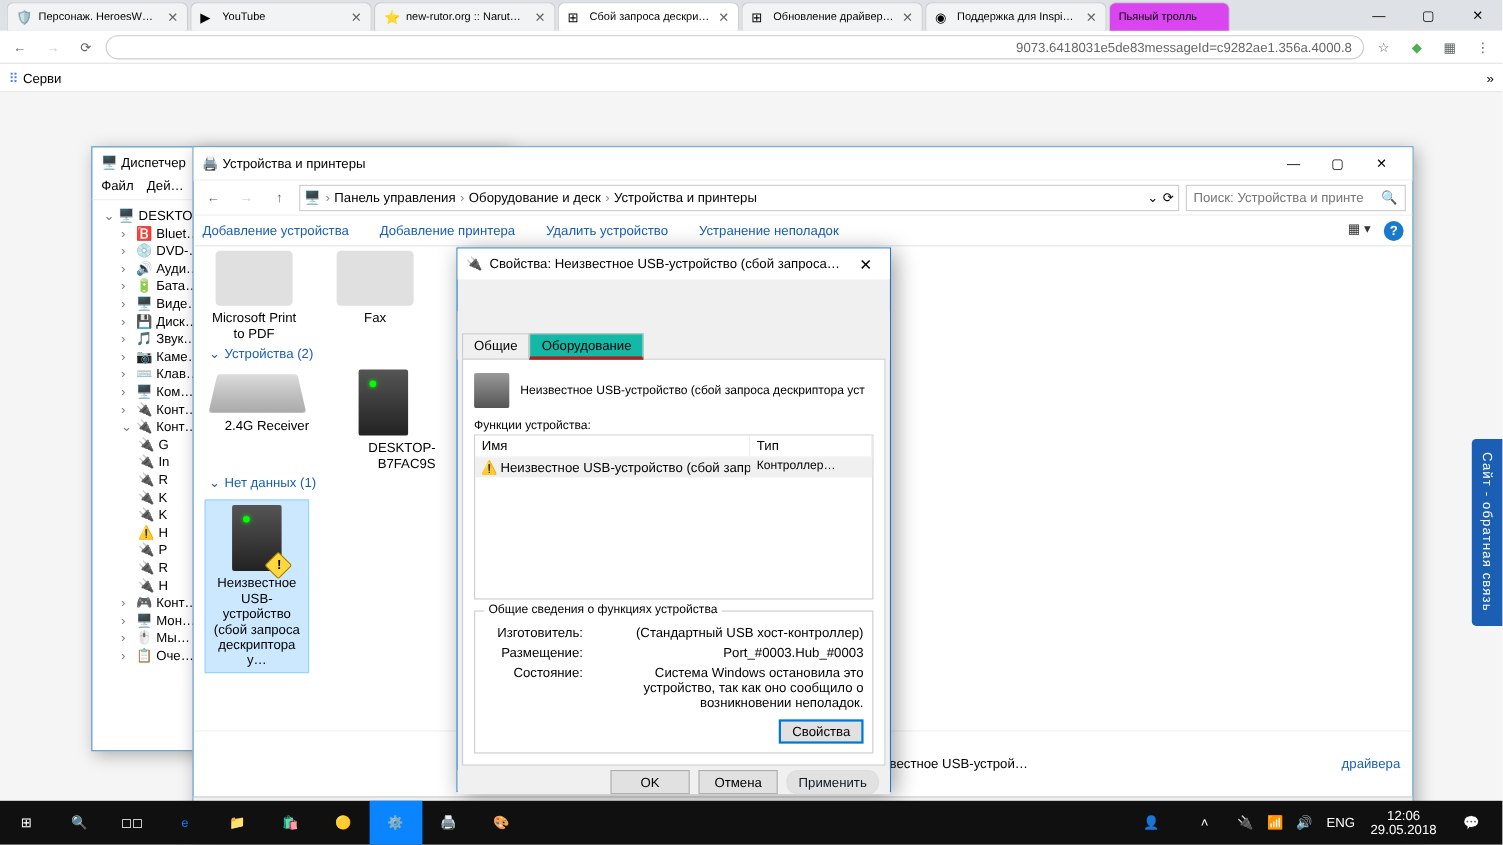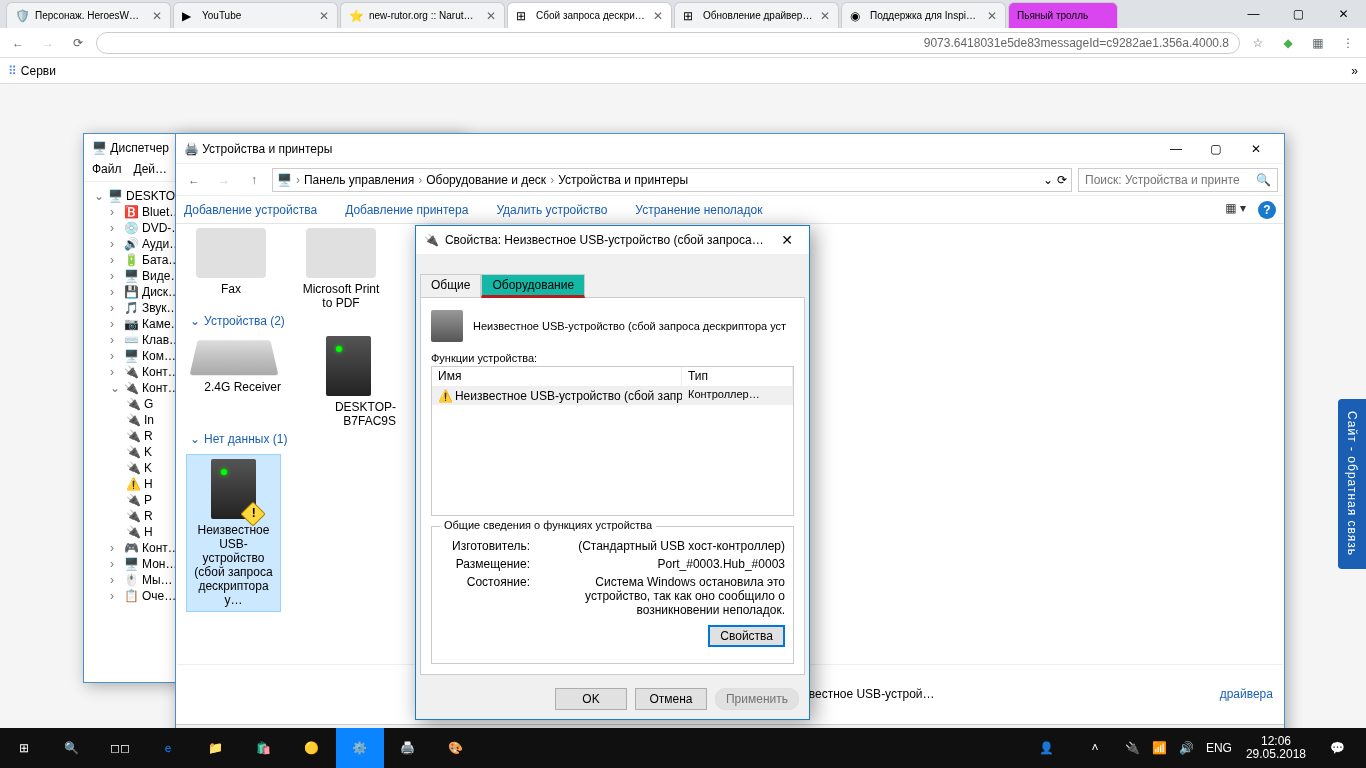--- a/index.html
+++ b/index.html
@@ -64,41 +64,41 @@
 .exp-statusbar { position: absolute; bottom: 0; left: 0; right: 0; height: 40px; background: #f0f0f0; border-top: 1px solid #ccc; display: flex; align-items: center; padding: 0 12px; gap: 20px; font-size: 12px; }
 .zoom-area { margin-left: auto; display: flex; align-items: center; gap: 8px; }
 .zoom-track { width: 130px; height: 4px; background: #ccc; position: relative; }
 .zoom-thumb { position: absolute; left: 85px; top: -5px; width: 10px; height: 14px; background: #2a6fb5; }
 
 
 .props { position: absolute; left: 415px; top: 141px; width: 395px; height: 495px; background: #f0f0f0; border: 1px solid #1979ca; box-shadow: 4px 4px 20px rgba(0,0,0,.4); display: flex; flex-direction: column; }
 .props-title { height: 28px; background: #fff; display: flex; align-items: center; padding: 0 8px; gap: 6px; }
 .props-title .ptxt { flex: 1; font-size: 12px; white-space: nowrap; overflow: hidden; text-overflow: ellipsis; }
 .props-close { width: 28px; height: 28px; display: flex; align-items: center; justify-content: center; cursor: pointer; font-size: 14px; }
-.tab-strip { display: flex; background: #f0f0f0; padding: 20px 4px 0 4px; }
+.tab-strip { display: flex; background: #f0f0f0; padding: 20px 4px 0 4px; margin-top: 29px; }
 .ptab { padding: 3px 10px; border: 1px solid #ccc; background: #f0f0f0; cursor: pointer; font-size: 12px; }
 .ptab.active { background: #14b8a6; border-bottom: 3px solid #b91c1c; position: relative; z-index: 1; }
 .tab-content { flex: 1; background: #fff; margin: 0 4px 4px 4px; border: 1px solid #ccc; padding: 10px; margin-top: -1px; display: flex; flex-direction: column; }
 .dev-header { display: flex; align-items: center; gap: 10px; height: 36px; }
 .dev-header .icon { width: 32px; height: 32px; background: linear-gradient(#999,#555); border-radius: 2px; }
 .section-label { font-size: 11px; margin: 8px 0 2px 0; }
 .dev-list { border: 1px solid #ccc; height: 150px; background: #fff; }
 .dev-list-header { display: flex; background: #fff; border-bottom: 1px solid #eee; height: 20px; }
 .dev-list-header div { padding: 2px 6px; border-right: 1px solid #eee; font-size: 12px; }
 .dev-list-row { display: flex; height: 18px; background: #f0f0f0; }
 .dev-list-row div { padding: 1px 6px; font-size: 11px; white-space: nowrap; overflow: hidden; text-overflow: ellipsis; }
 .details-group { border: 1px solid #ccc; padding: 8px; margin-top: 10px; position: relative; flex: 1; }
 .details-group .legend { position: absolute; top: -8px; left: 8px; background: #fff; padding: 0 4px; font-size: 11px; }
 .detail-row { display: flex; margin: 4px 0; font-size: 11px; text-align: right; }
 .detail-row .lbl { width: 90px; }
 .detail-row .val { flex: 1; }
 .inner-btn-row { text-align: right; margin-top: 8px; }
 .btn { min-width: 72px; height: 22px; background: #e1e1e1; border: 1px solid #adadad; cursor: pointer; font-size: 12px; padding: 0 10px; }
 .btn.primary { border: 2px solid #0078d7; }
-.btn.disabled { color: #737373; border-color: #ddd; border-radius: 10px; }
+.btn.disabled { color: #0f172a; border-color: #ddd; border-radius: 10px; }
 .dialog-buttons { height: 40px; display: flex; align-items: center; justify-content: flex-end; padding: 0 10px; gap: 8px; background: #f0f0f0; }
 
 
 .feedback { position: absolute; right: 0; top: 315px; width: 28px; height: 170px; background: #1a5fb4; color: #fff; writing-mode: vertical-rl; display: flex; align-items: center; justify-content: center; font-size: 12px; border-radius: 4px 0 0 4px; letter-spacing: 1px; }
 
 
 .taskbar { position: absolute; bottom: 0; left: 0; right: 0; height: 40px; background: #101010; display: flex; align-items: center; color: #fff; }
 .tb-item { width: 48px; height: 40px; display: flex; align-items: center; justify-content: center; cursor: pointer; }
 .tb-right { margin-left: auto; display: flex; align-items: center; padding-right: 4px; }
 .clock { text-align: center; font-size: 11px; line-height: 13px; padding: 0 8px; }
@@ -342,25 +342,25 @@
     <span>Устранение неполадок</span>
     <div class="right">
       <span>▦ ▾</span>
       <span class="help-icon">?</span>
     </div>
   </div>
   <div class="exp-body">
     <div class="printer-row">
       <div class="printer-item">
         <div class="printer-visual"></div>
-        <div>Fax</div>
+        <div>Microsoft Print to PDF</div>
       </div>
       <div class="printer-item">
         <div class="printer-visual"></div>
-        <div>Microsoft Print to PDF</div>
+        <div>Fax</div>
       </div>
     </div>
     <div class="group-heading">
           <span>⌄</span>
           <span>Устройства (2)</span>
         </div>
     <div class="device-row">
       <div class="device-item">
         <div class="keyboard-visual"></div>
         <div>2.4G Receiver</div>

